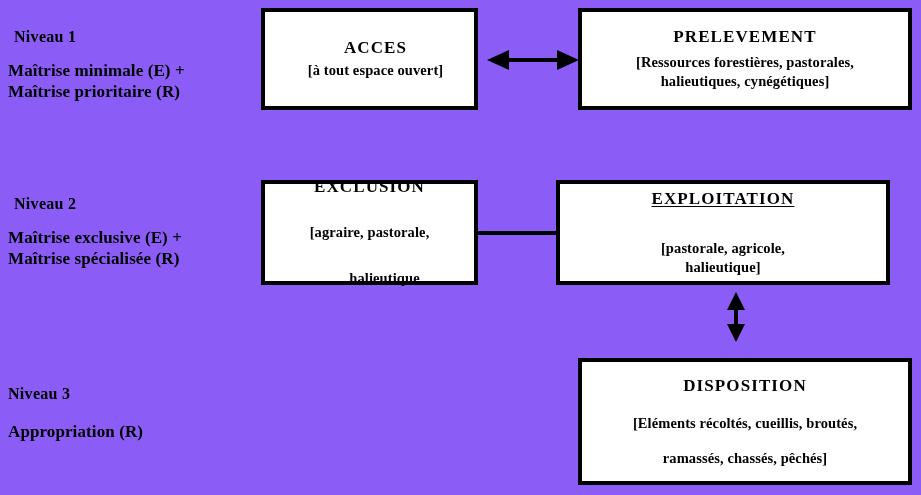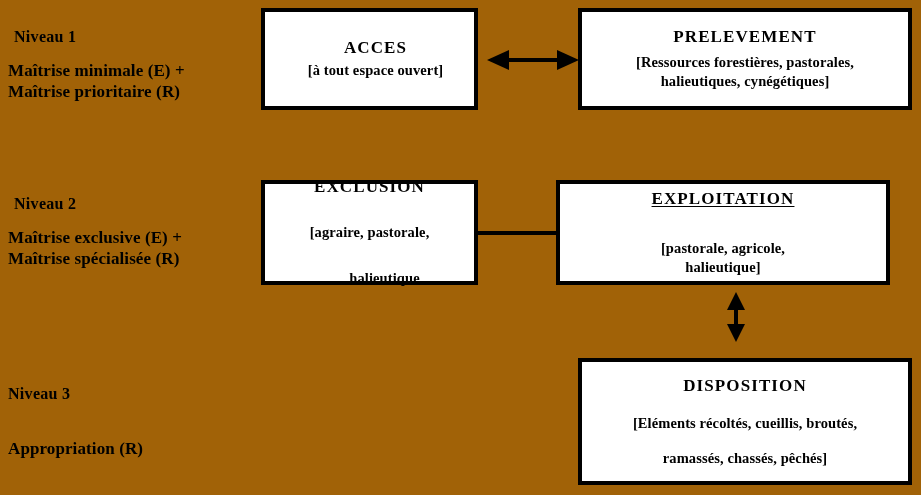--- a/index.html
+++ b/index.html
@@ -4,21 +4,21 @@
 <style>
   html, body {
     margin: 0;
     padding: 0;
     background: #ffffff;
   }
   #canvas {
     position: relative;
     width: 921px;
     height: 495px;
-    background: #a16207;
+    background: #8b5cf6;
     font-family: "Liberation Serif", "DejaVu Serif", serif;
     color: #000000;
     overflow: hidden;
   }
 
   
   .level-block {
     position: absolute;
     left: 8px;
     width: 250px;
@@ -133,21 +133,21 @@
       </p>
   </div>
 
   <svg class="arrow" style="left:723px; top:292px;" width="26" height="50" viewBox="0 0 26 50">
     <line x1="13" y1="10" x2="13" y2="40" stroke="#000" stroke-width="4"></line>
     <polygon points="13,0 4,18 22,18" fill="#000"></polygon>
     <polygon points="13,50 4,32 22,32" fill="#000"></polygon>
   </svg>
 
   <div class="level-block" style="top:385px;">
-    <p class="level-title" style="margin-left:0; margin-bottom:35px;">Niveau 3</p>
+    <p class="level-title" style="margin-left:0; margin-bottom:18px;">Niveau 3</p>
     <p class="level-desc">Appropriation (R)</p>
   </div>
 
   <div class="box" style="left:578px; top:358px; width:334px; height:127px;">
     <p class="box-title">DISPOSITION</p>
     <p class="box-sub" style="margin-top:18px;">[Eléments récoltés, cueillis, broutés,</p>
     <p class="box-sub" style="margin-top:16px;">ramassés, chassés, pêchés]</p>
   </div>
 
 </div>

